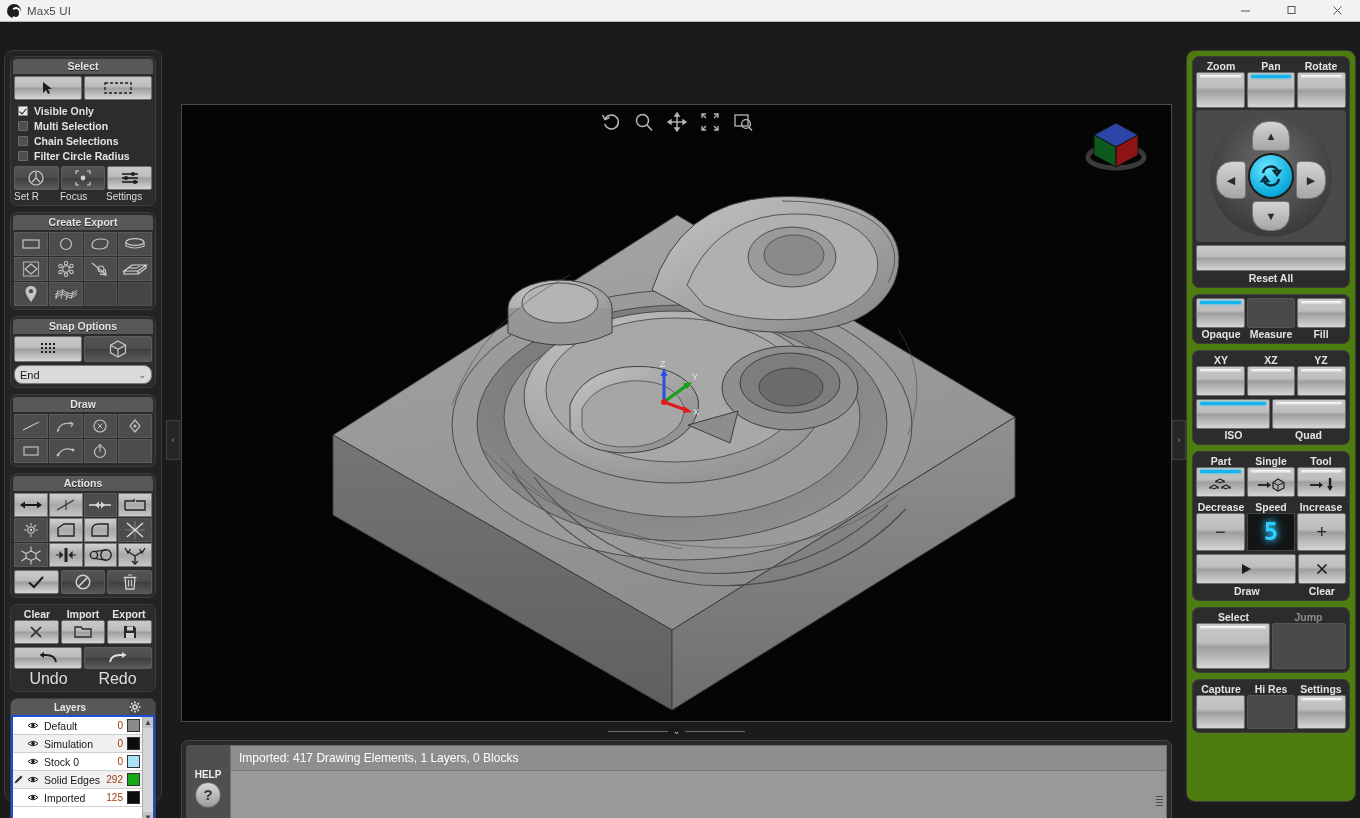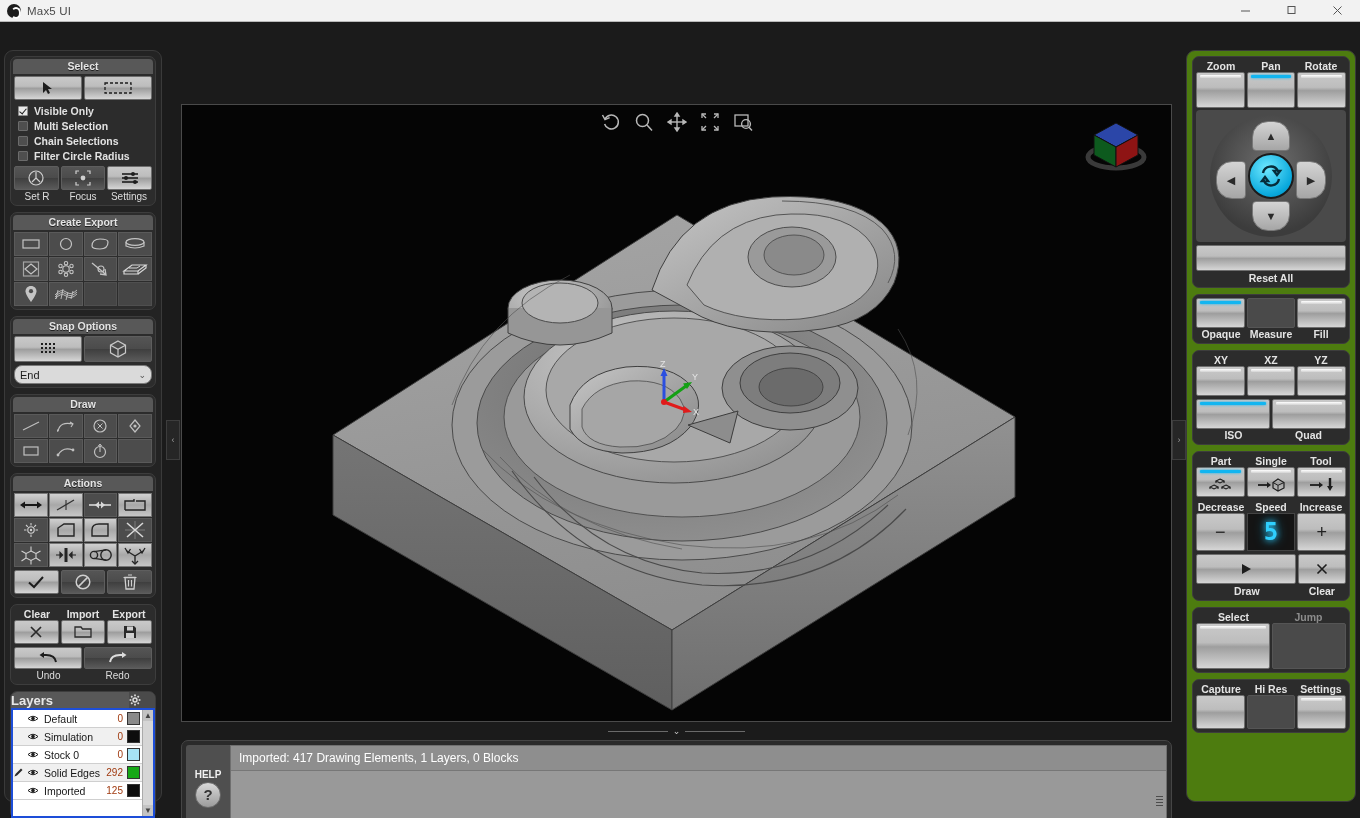--- a/index.html
+++ b/index.html
@@ -79,21 +79,21 @@
   }
   .chkbox.on { background:#e9e9e9; border-color:#8e8e8e; }
   .chkbox.on::after{
     content:""; position:absolute; left:2px; top:0px; width:3px;height:6px;
     border:solid #1d1d1d; border-width:0 1.6px 1.6px 0; transform:rotate(40deg);
   }
   .chklabel { font-size:10.5px; font-weight:bold; color:#e2e2e2; }
   .trio { display:flex; gap:2px; margin-top:3px; }
   .trio .mbtn { flex:1; height:24px; }
   .trio-lbl { display:flex; margin-top:1px; }
-  .trio-lbl span { flex:1; text-align:center; font-size:10px; color:#ddd; }
+  .trio-lbl span { flex:1; font-size:10px; color:#ddd; }
 
   .icongrid { display:grid; grid-template-columns:repeat(4,1fr); gap:1px; }
   .icongrid .cell {
     height:24px; background:#4c4c4c; border:1px solid #5a5a5a;
     display:flex; align-items:center; justify-content:center; cursor:pointer;
   }
   .icongrid .cell.blank { background:#454545; border-color:#4f4f4f; }
   .icongrid .cell.lit {
     background:linear-gradient(to bottom,#d0d0d0,#a8a8a8 50%,#c6c6c6);
     border-color:#777;
@@ -111,27 +111,27 @@
   }
   .snapsel .caret { margin-left:auto; font-size:9px; color:#555; }
 
   .cie-head { display:flex; }
   .cie-head span { flex:1; text-align:center; font-size:10.5px; font-weight:bold; color:#e4e4e4;}
   .cie-row { display:flex; gap:2px; }
   .cie-row .mbtn { flex:1; height:24px; }
   .ur-row { display:flex; gap:2px; margin-top:3px; }
   .ur-row .mbtn { flex:1; height:22px; }
   .ur-lbl { display:flex; margin-top:1px; }
-  .ur-lbl span { flex:1; text-align:center; font-size:10px; color:#ddd; }
+  .ur-lbl span { flex:1; text-align:center; font-size:16px; color:#ddd; }
 
   
   #layers-group { padding:0; background:#2c2c2c; }
   .lay-head { display:flex; align-items:center; height:16px; background:#585858;
      border-radius:6px 6px 0 0; }
-  .lay-head .t { flex:1; font-size:13px; font-weight:bold; }
+  .lay-head .t { flex:1; text-align:center; font-size:10px; font-weight:bold; }
   .lay-head .gear { width:26px; text-align:center; background:#4a4a4a; height:100%;
      line-height:16px; font-size:11px; border-radius:0 6px 0 0; cursor:pointer; }
   .lay-body { background:#fff; border:2px solid #1d4ed8; height:110px; display:flex; }
   .lay-list { flex:1; }
   .lay-row { display:flex; align-items:center; height:18px; border-bottom:1px solid #cfcfcf;
      font-size:10.5px; color:#161616; background:#fff; }
   .lay-row.alt { background:#f0f0f0; }
   .lay-pen { width:14px; text-align:center; font-size:9px; color:#333; }
   .lay-eye { width:14px; text-align:center; }
   .lay-name { flex:1; padding-left:3px; white-space:nowrap; overflow:hidden; }

